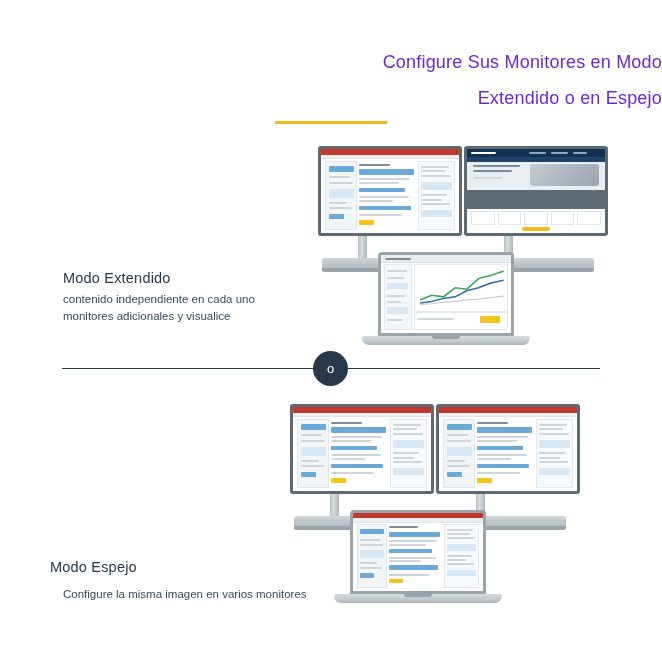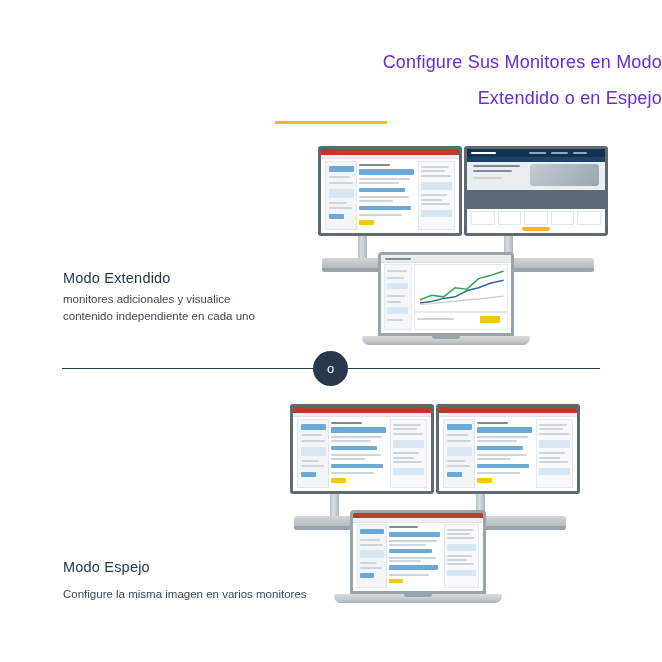--- a/index.html
+++ b/index.html
@@ -401,22 +401,22 @@
         <div class="blk yellow" style="left:70%;top:20%;width:22%;height:45%;"></div>
       </div>
     </div>
   </div>
   <div class="laptop-base" style="left:44px; top:190px; width:168px; height:9px;"></div>
   <div class="laptop-notch" style="left:114px; top:190px; width:28px; height:3px;"></div>
 </div>
 
 <div class="section-label" style="left:63px; top:270px;">Modo Extendido</div>
 <div class="section-body" style="left:63px; top:291px; width:250px;">
+  <div>contenido independiente en cada uno</div>
   <div>monitores adicionales y visualice</div>
-  <div>contenido independiente en cada uno</div>
 </div>
 
 <div class="divider"></div>
 <div class="divider-badge">o</div>
 
 <div class="rig" style="left:290px; top:404px; width:290px; height:200px;">
 
   <div class="monitor" style="left:0px; top:0px; width:144px; height:90px;">
     <div class="monitor-inner">
       <div class="pg">
@@ -536,16 +536,16 @@
         <div class="line grey" style="left:6%;top:55%;width:60%;"></div>
         <div class="line grey" style="left:6%;top:62%;width:82%;"></div>
         <div class="blk" style="left:6%;top:72%;width:88%;height:10%;"></div>
       </div>
     </div>
   </div>
   <div class="laptop-base" style="left:44px; top:190px; width:168px; height:9px;"></div>
   <div class="laptop-notch" style="left:114px; top:190px; width:28px; height:3px;"></div>
 </div>
 
-<div class="section-label" style="left:63px; top:559px;">Modo Espejo</div>
+<div class="section-label" style="left:50px; top:559px;">Modo Espejo</div>
 <div class="section-body" style="left:63px; top:586px; width:300px;">
   <div>Configure la misma imagen en varios monitores</div>
 </div>
 
 </body></html>

